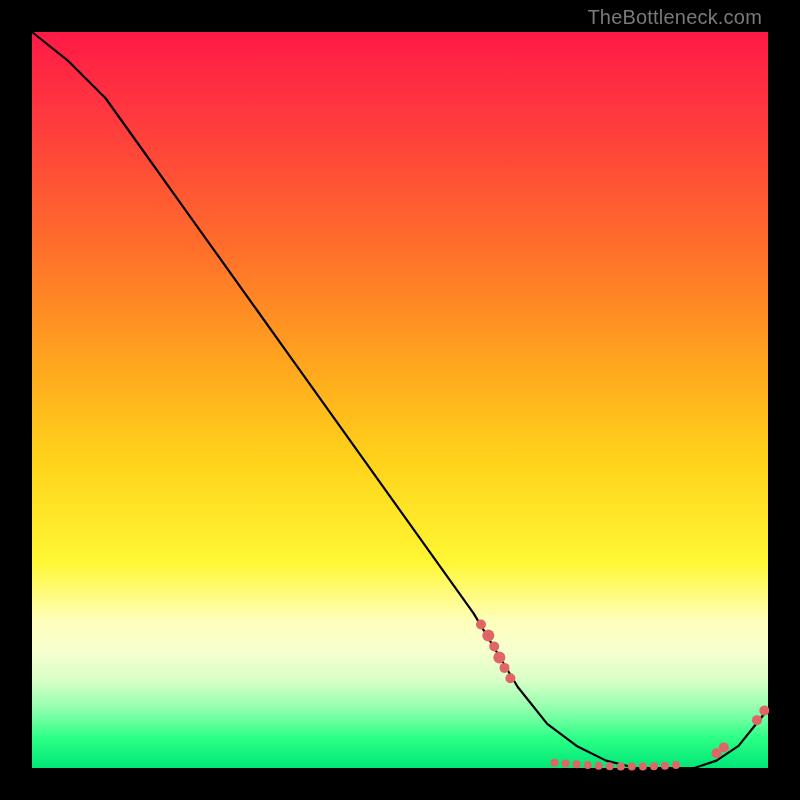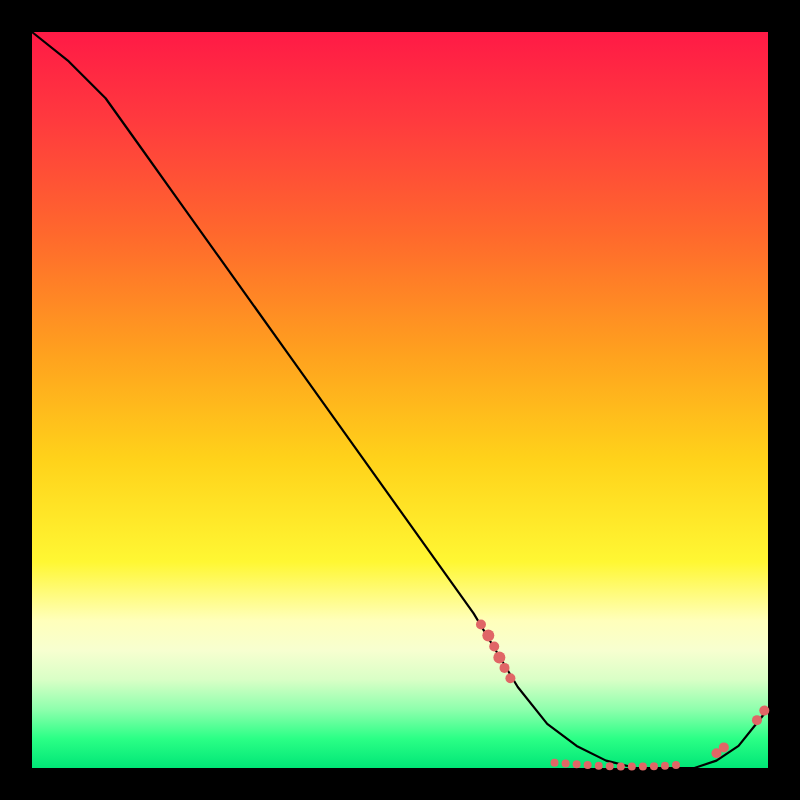--- a/index.html
+++ b/index.html
@@ -56,20 +56,21 @@
     width: 736px;
     height: 736px;
     overflow: visible;
   }
 </style>
 </head>
 <body>
 
 <div class="frame">
   <div class="plot"></div>
+  <div class="watermark">TheBottleneck.com</div>
   <svg class="overlay" viewBox="0 0 736 736" preserveAspectRatio="none">
     <path id="curve-path" fill="none" stroke-width="2.2" stroke-linejoin="round" stroke-linecap="round" d="M0.00 0.00 L36.80 29.44 L73.60 66.24 L110.40 117.76 L147.20 169.28 L184.00 220.80 L220.80 272.32 L257.60 323.84 L294.40 375.36 L331.20 426.88 L368.00 478.40 L404.80 529.92 L441.60 581.44 L463.68 618.24 L485.76 655.04 L515.20 691.84 L544.64 713.92 L574.08 728.64 L603.52 736.00 L632.96 736.00 L662.40 736.00 L684.48 728.64 L706.56 713.92 L736.00 677.12" stroke="#000000"></path>
     <g id="markers">
         <circle cx="448.96" cy="592.48" r="5" fill="#e06666"></circle>
         <circle cx="456.32" cy="603.52" r="6" fill="#e06666"></circle>
         <circle cx="462.21" cy="614.56" r="5" fill="#e06666"></circle>
         <circle cx="467.36" cy="625.60" r="6" fill="#e06666"></circle>
         <circle cx="472.51" cy="635.90" r="5" fill="#e06666"></circle>
         <circle cx="478.40" cy="646.21" r="5" fill="#e06666"></circle>
         <circle cx="522.56" cy="730.85" r="4" fill="#e06666"></circle>

